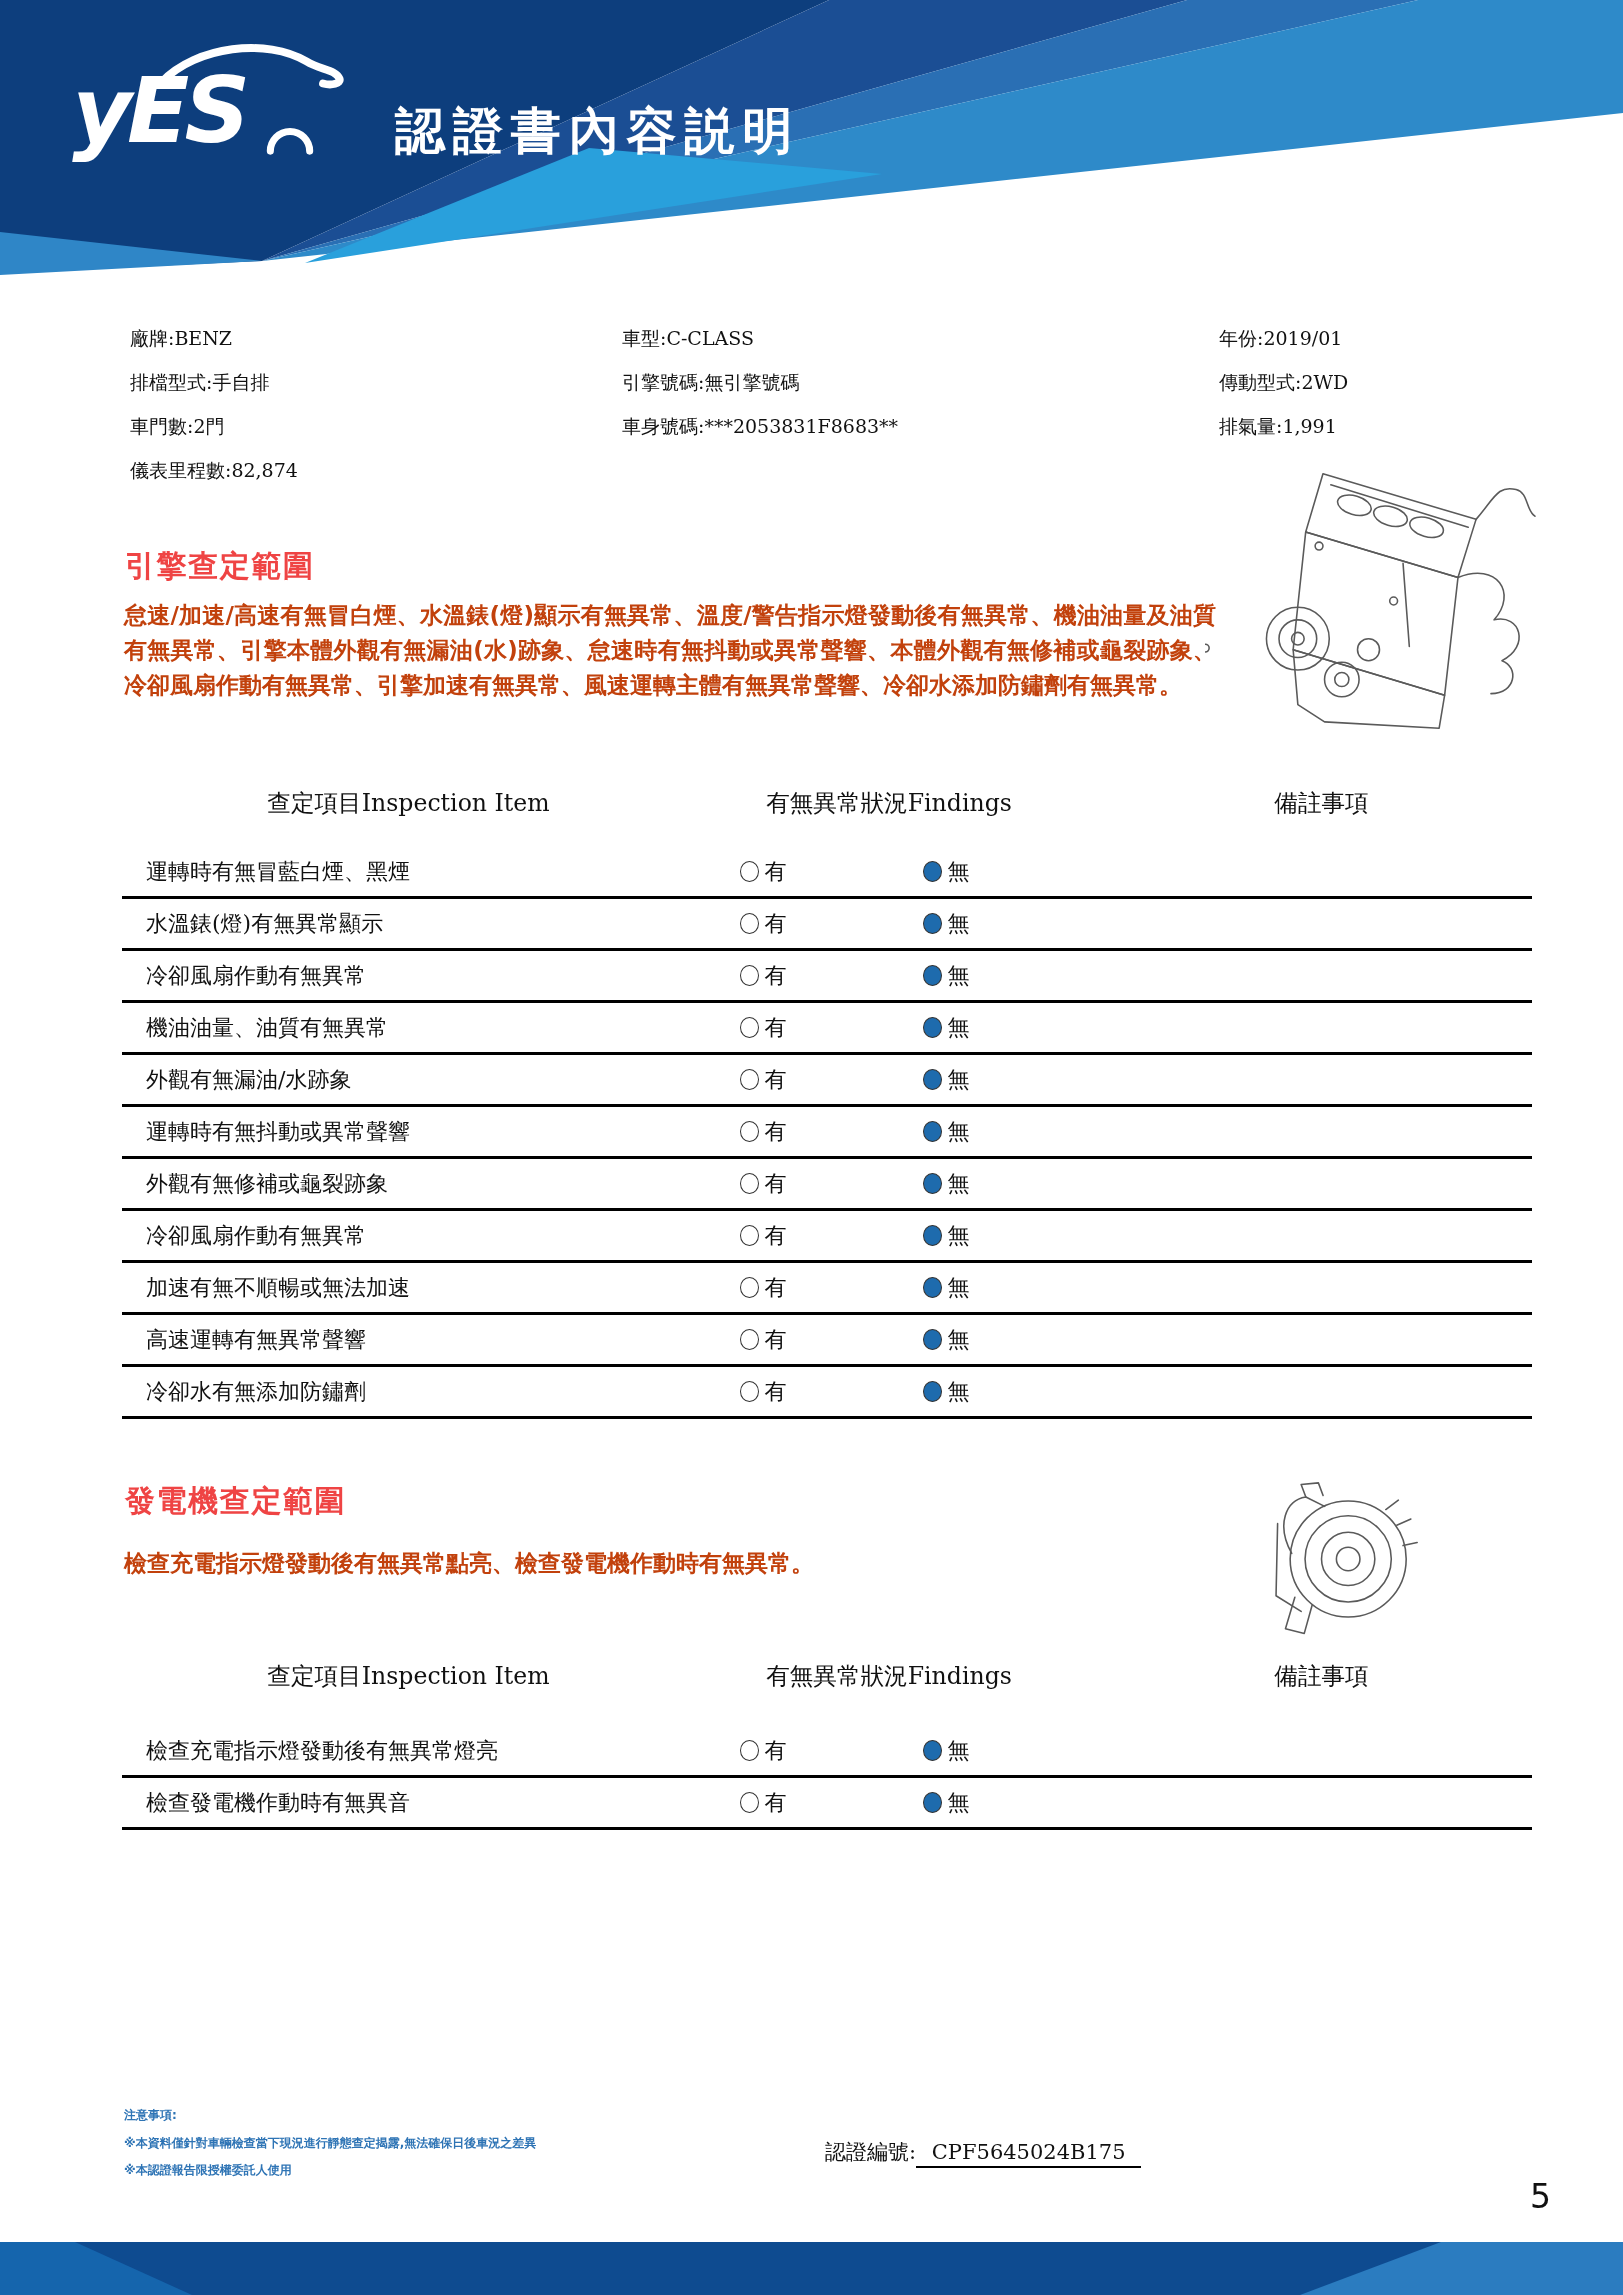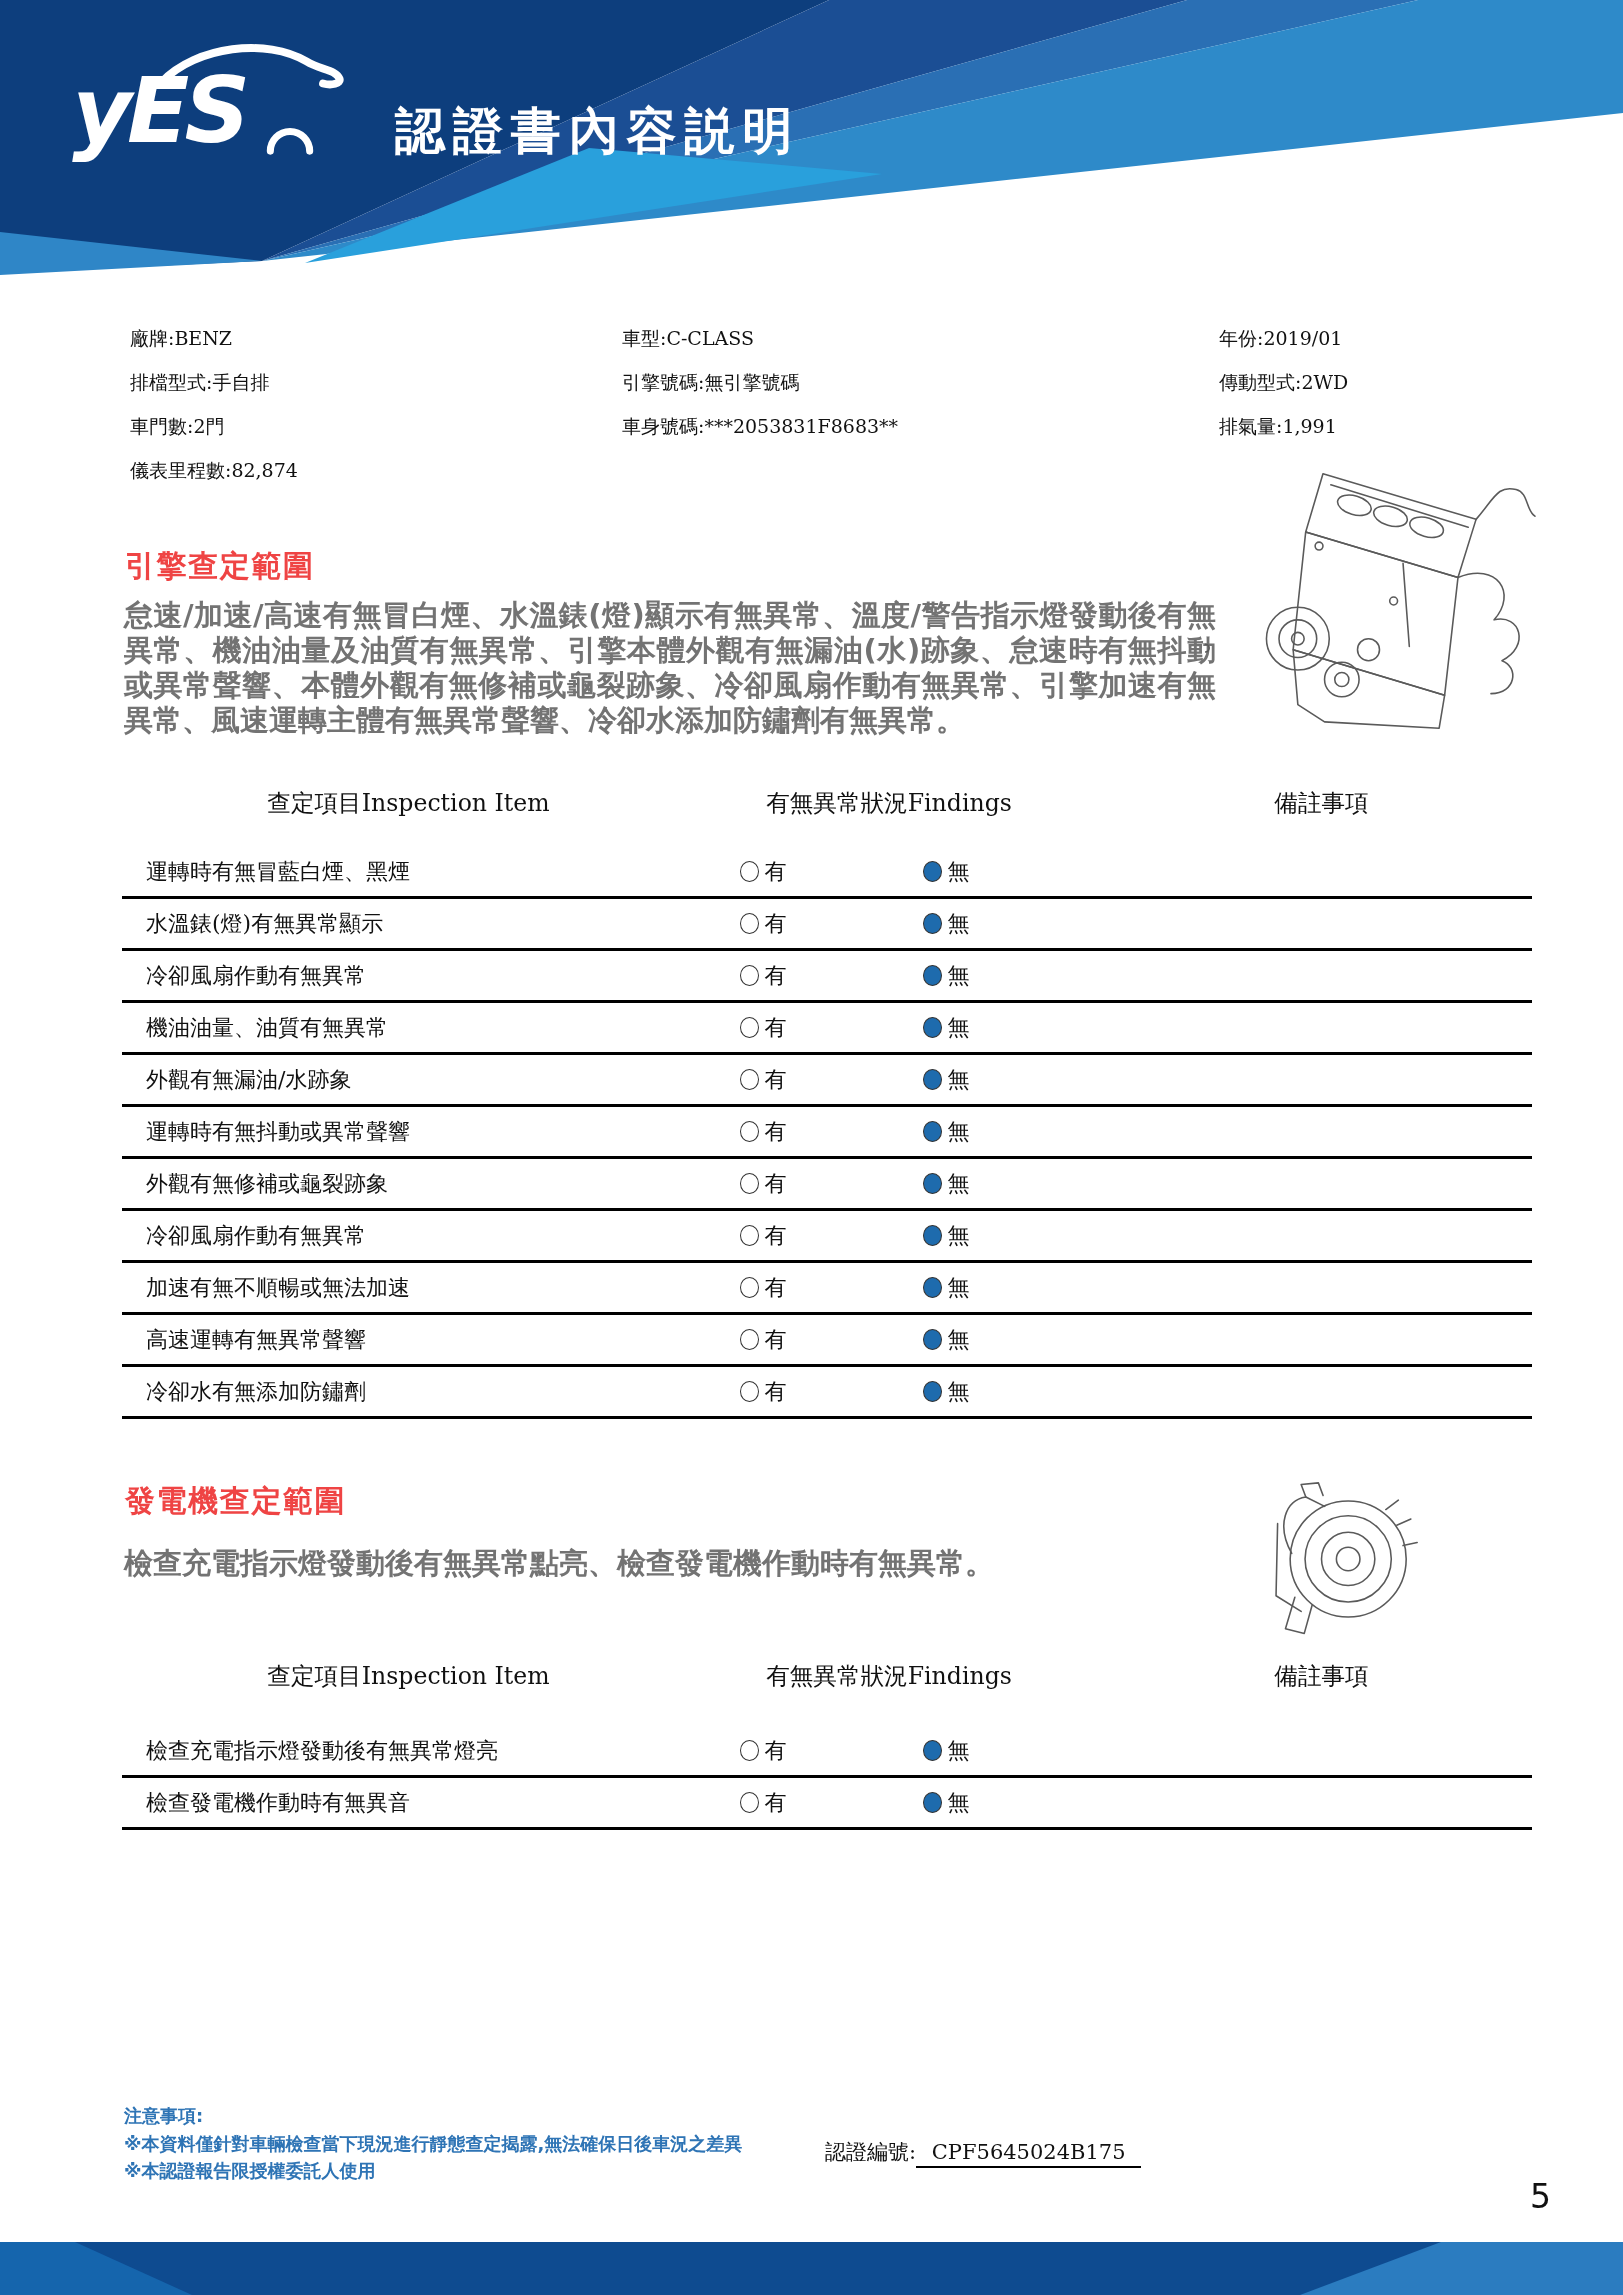--- a/index.html
+++ b/index.html
@@ -18,42 +18,42 @@
   .page-title{position:absolute;left:379px;top:82px;z-index:5;margin:16px;
       font-family:"DejaVu Sans",sans-serif;font-weight:800;font-size:50px;
       letter-spacing:7.9px;color:#fff;text-align:center;}
   
   .vcol{position:absolute;top:316px;font-size:19px;line-height:44px;white-space:nowrap;}
   #vcol1{left:130px;} #vcol2{left:606px;margin-left:16px;} #vcol3{left:1219px;}
   
   .sec-title{position:absolute;margin:1px;font-family:"DejaVu Sans",sans-serif;
       font-weight:800;font-size:30px;color:#ef4444;letter-spacing:1.6px;white-space:nowrap;}
   .sec-desc{position:absolute;left:124px;width:1092px;margin:0;
-      font-family:"DejaVu Sans",sans-serif;font-weight:700;font-size:29px;
-      line-height:35px;color:#737373;text-align:justify;}
+      font-family:"DejaVu Sans",sans-serif;font-weight:700;font-size:23px;
+      line-height:35px;color:#c2410c;text-align:justify;}
   .illus{position:absolute;}
   .illus svg{stroke:#5a5a5a;fill:none;stroke-width:2;stroke-linecap:round;stroke-linejoin:round;}
   
   .thdr{position:absolute;left:122px;width:1410px;height:36px;font-size:23.6px;}
   .thdr span{position:absolute;text-align:center;white-space:nowrap;}
   .th1{left:106px;width:361px;} .th2{left:598px;width:338px;} .th3{left:1125px;width:149px;}
   .rows{position:absolute;left:122px;width:1410px;}
   .trow{position:relative;height:49px;border-bottom:3.1px solid #000;}
   .trow .item{position:absolute;left:24px;top:50%;transform:translateY(-50%);
       font-size:22px;white-space:nowrap;}
   .radio{position:absolute;top:50%;transform:translateY(-50%);
       display:flex;align-items:center;gap:5.5px;}
   .r-yes{left:618px;} .r-no{left:801px;}
   .rc{width:19px;height:21px;border:1.6px solid #333;border-radius:50%;
       background:#fff;box-sizing:border-box;display:inline-block;flex:none;}
   .rc.sel{background:#1E6BAD;}
   .rlbl{font-size:22px;}
   
   .notes{position:absolute;left:124px;top:2102px;font-family:"DejaVu Sans",sans-serif;
-      font-weight:700;font-size:18px;line-height:27.5px;color:#2E74B5;}
+      font-weight:700;font-size:12px;line-height:27.5px;color:#2E74B5;}
   .cert{position:absolute;left:825px;top:2138px;font-size:21px;white-space:nowrap;}
   .cert .num{border-bottom:2.4px solid #000;padding:0 15.7px 1.6px 15.7px;}
   .pagenum{position:absolute;left:1530px;top:2177px;font-family:"DejaVu Sans",sans-serif;
       font-size:33px;color:#111;}
   .band{position:absolute;left:0;top:2242px;width:1623px;height:53px;background:#0E4B90;}
   .band .bp{position:absolute;inset:0;}
   .bp-left {background:#1565AD;clip-path:polygon(0px 0px,75px 0px,192px 53px,0px 53px);}
   .bp-right{background:#2B7CC0;clip-path:polygon(1441px 0px,1623px 0px,1623px 53px,1300px 53px);}
 </style>
 </head>

